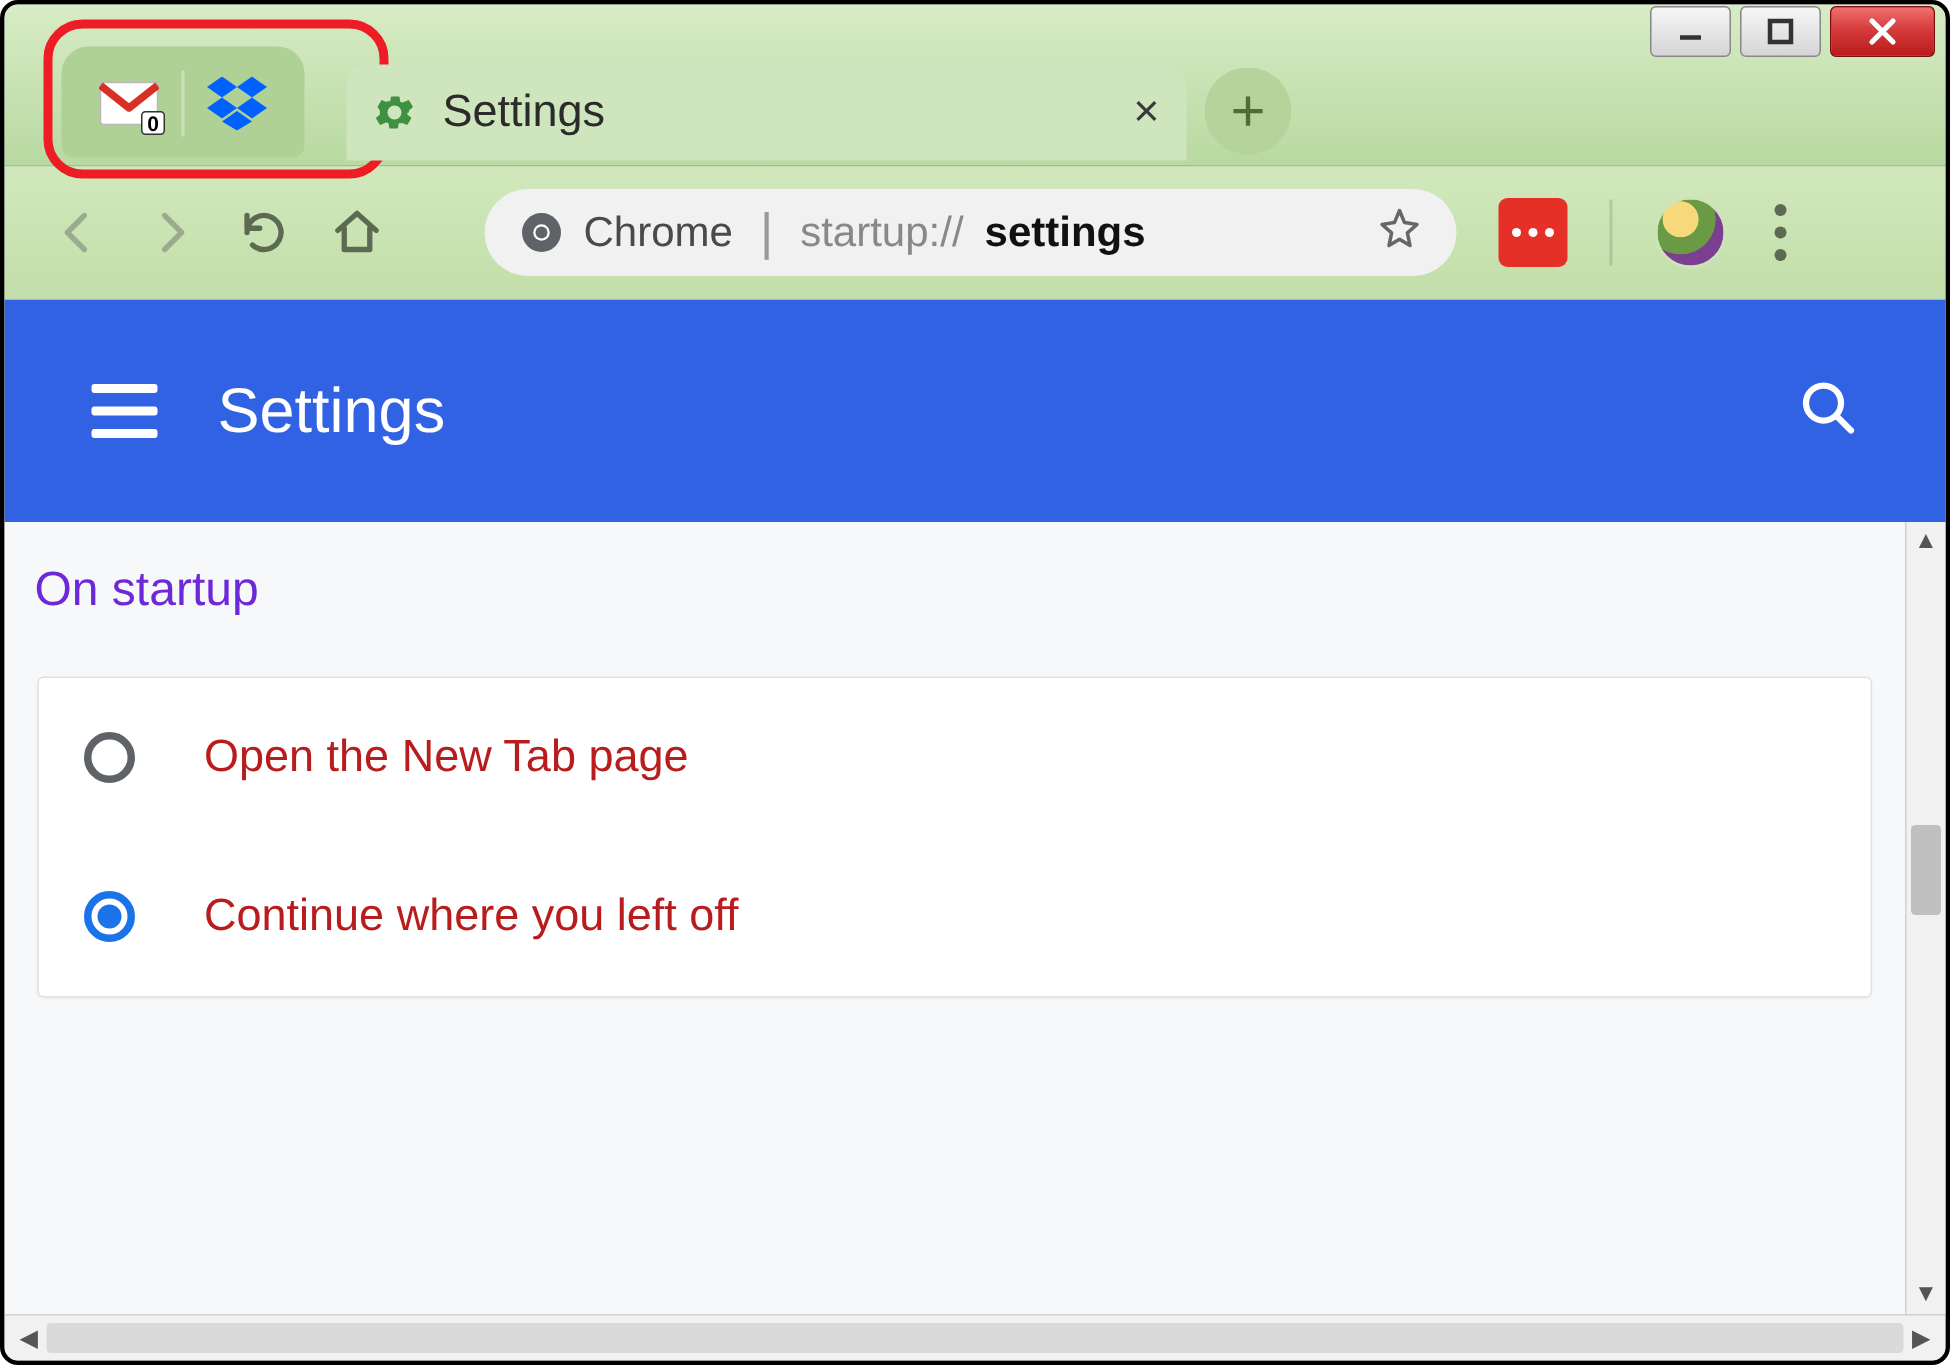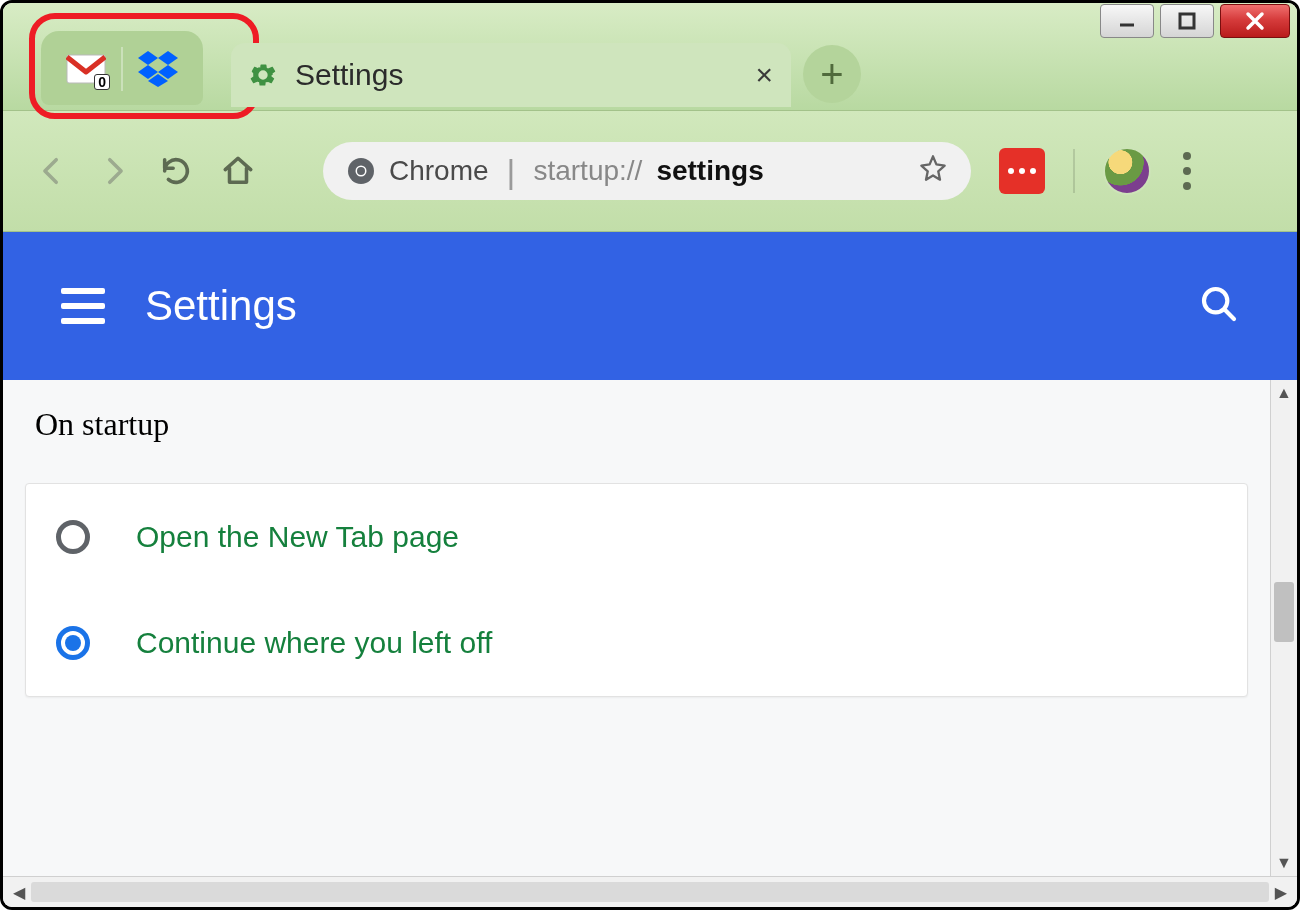--- a/index.html
+++ b/index.html
@@ -69,21 +69,21 @@
   .gear-favicon{width:28px;height:28px;}
   .new-tab-btn{
     position:absolute;left:800px;top:42px;width:58px;height:58px;border-radius:50%;
     background:#b4d49b;display:flex;align-items:center;justify-content:center;
     color:#506a3c;font-size:40px;font-weight:500;
   }
 
   
   .toolbar{
     height:88px;background:linear-gradient(#d1e8bc,#c2dea9);
-    display:flex;align-items:center;padding:16px 32px;gap:28px;
+    display:flex;align-items:center;padding:0 32px;gap:28px;
     border-bottom:1px solid #a3c28a;
   }
   .nav-icon{width:34px;height:34px;color:#5d6a52;display:flex;align-items:center;justify-content:center;}
   .nav-icon.disabled{color:#9caa8f;}
   .omnibox{
     flex:0 0 600px;height:58px;background:#f1f1f1;border-radius:30px;
     display:flex;align-items:center;padding:0 24px;gap:14px;
     font-size:28px;color:#4a4a4a;
     margin-left:40px;
   }
@@ -111,28 +111,28 @@
     padding:0 58px;color:#fff;
   }
   .hamburger{display:flex;flex-direction:column;gap:9px;margin-right:40px;}
   .hamburger span{width:44px;height:6px;background:#fff;border-radius:2px;}
   .settings-title{font-size:42px;font-weight:500;}
   .header-search{margin-left:auto;color:#fff;}
 
   
   .content-wrap{flex:1;position:relative;background:#f7f8f9;display:flex;}
   .content-scroll{flex:1;overflow:hidden;padding:26px 0 0 0;}
-  .section-title{font-size:32px;color:#000000;margin:0 0 40px 32px;font-family:Liberation Serif, serif;}
+  .section-title{font-size:32px;color:#6d28d9;margin:0 0 40px 20px;}
   .card{
     margin:0 22px;background:#fff;border:1px solid #e2e2e2;border-radius:4px;
     box-shadow:0 1px 2px rgba(0,0,0,.05);
   }
   .radio-row{
     display:flex;align-items:flex-start;gap:46px;
-    padding:36px 30px;font-size:30px;color:#15803d;
+    padding:36px 30px;font-size:30px;color:#b91c1c;
     position:relative;
   }
   .radio-row + .radio-row{border-top:0;}
   .radio{
     width:34px;height:34px;border:5px solid #5f6368;border-radius:50%;
     box-sizing:border-box;flex-shrink:0;
   }
   .radio.checked{border-color:#1a73e8;position:relative;}
   .radio.checked::after{content:"";position:absolute;left:50%;top:50%;
     width:16px;height:16px;background:#1a73e8;border-radius:50%;

